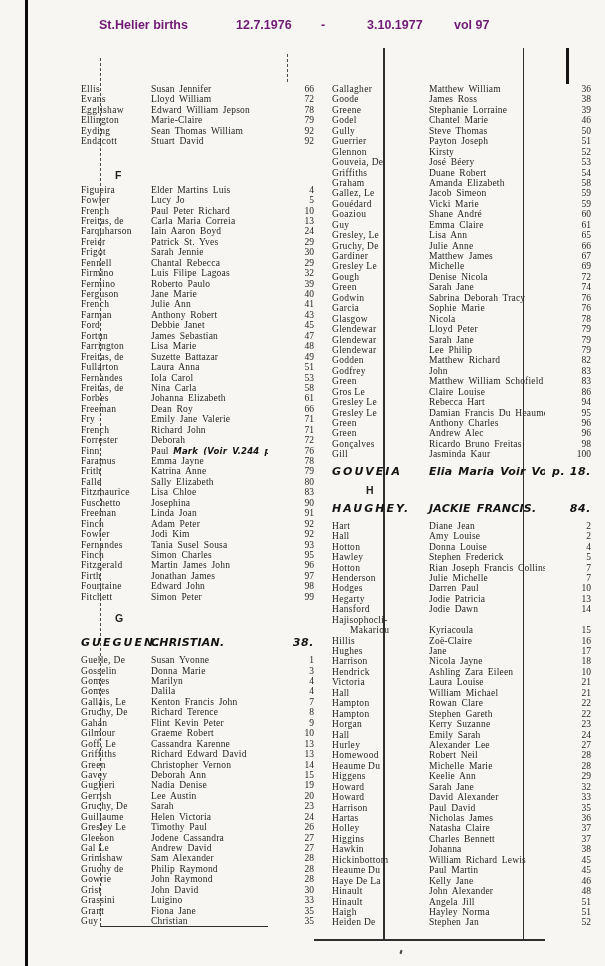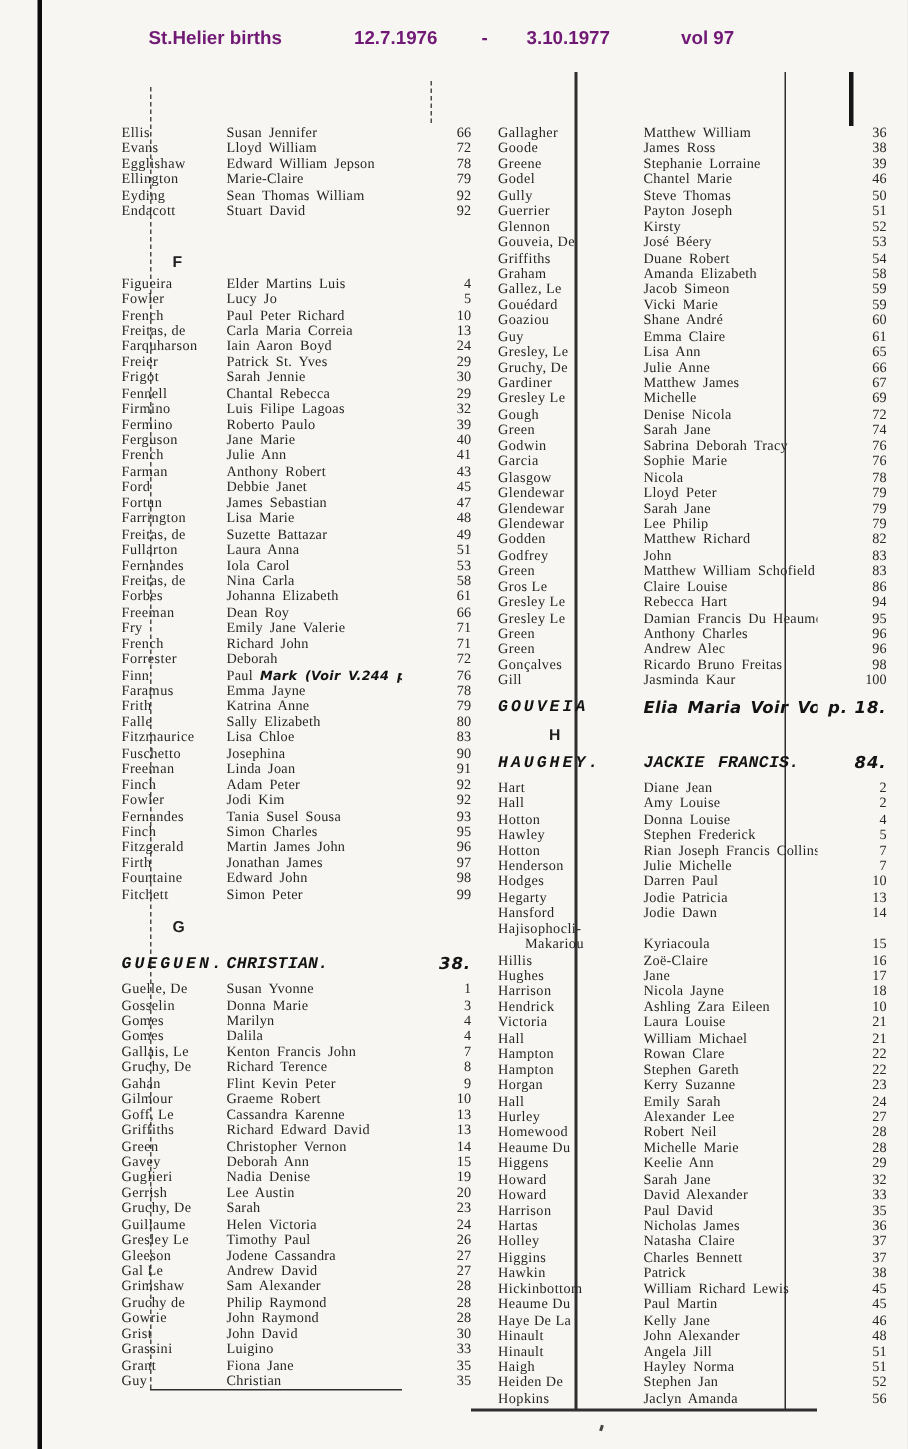--- a/index.html
+++ b/index.html
@@ -8,21 +8,21 @@
     background:var(--paper,#f7f6f2);
     overflow:hidden;
     font-family:"Liberation Serif",serif;
     color:var(--ink,#262626);
   }
   
   .hdr span{position:absolute;top:18px;font-family:"Liberation Sans",sans-serif;font-weight:bold;font-size:12.5px;color:#701a75;white-space:nowrap;}
   .h-title{left:99px;}
   .h-d1{left:236px;}
   .h-dash{left:321px;}
-  .h-d2{left:351px;}
+  .h-d2{left:367px;}
   .h-vol{left:454px;}
   
   .vline{position:absolute;width:1px;background:var(--line,#2f2f2f);}
   .vline.dashed{width:0;background:none;border-left:1px dashed #4c4c4c;}
   .hline{position:absolute;height:1px;background:var(--line,#2f2f2f);}
   .scan-edge{position:absolute;left:25px;top:0;width:3px;height:966px;background:#0b0b0b;}
   .speck{position:absolute;left:400px;top:950px;width:2px;height:4px;background:#444;transform:rotate(18deg);}
   
   .col{position:absolute;top:84px;margin-left:36px;}
   #col-left{left:45px;width:242px;}
@@ -33,21 +33,21 @@
   #col-left .row .forenames{position:absolute;left:70px;word-spacing:2px;letter-spacing:.2px;}
   #col-right .row .forenames{position:absolute;left:97px;word-spacing:2px;letter-spacing:.2px;}
   .row .page{position:absolute;width:46px;text-align:right;}
   #col-left .row .page{right:9px;}
   #col-right .row .page{right:12px;}
   .letter-row{height:13px;line-height:13px;padding-left:34px;
     font-family:"Liberation Sans",sans-serif;font-weight:bold;font-size:10.5px;color:#1f1f1f;}
   .hw-row{height:24px;line-height:24px;}
   .hw{font-family:"DejaVu Sans",sans-serif;font-style:italic;font-weight:bold;
       font-size:11px;letter-spacing:.6px;color:var(--hw-ink,#141414);}
-  .hw.caps{letter-spacing:2px;font-family:Liberation Mono, monospace;}
+  .hw.caps{letter-spacing:2px;}
   .hw-note{font-family:"DejaVu Sans",sans-serif;font-style:italic;font-weight:600;
       font-size:8.5px;letter-spacing:.2px;color:var(--hw-ink,#141414);}
 </style>
 </head>
 <body>
 
 <div class="page" style="--paper: #f7f6f2; --ink: #262626; --hw-ink: #141414; --line: #2f2f2f;">
 
   <div class="scan-edge"></div>
   <div class="vline dashed" style="left:100px;top:58px;height:868px;"></div>
@@ -776,21 +776,21 @@
         <span class="forenames">Natasha Claire</span>
         <span class="page">37</span>
       </div>
       <div class="row">
         <span class="surname">Higgins</span>
         <span class="forenames">Charles Bennett</span>
         <span class="page">37</span>
       </div>
       <div class="row">
         <span class="surname">Hawkin</span>
-        <span class="forenames">Patrick</span>
+        <span class="forenames">Johanna</span>
         <span class="page">38</span>
       </div>
       <div class="row">
         <span class="surname">Hickinbottom</span>
         <span class="forenames">William Richard Lewis</span>
         <span class="page">45</span>
       </div>
       <div class="row">
         <span class="surname">Heaume Du</span>
         <span class="forenames">Paul Martin</span>
@@ -813,21 +813,16 @@
       </div>
       <div class="row">
         <span class="surname">Haigh</span>
         <span class="forenames">Hayley Norma</span>
         <span class="page">51</span>
       </div>
       <div class="row">
         <span class="surname">Heiden De</span>
         <span class="forenames">Stephen Jan</span>
         <span class="page">52</span>
-      </div>
-      <div class="row">
-        <span class="surname">Hopkins</span>
-        <span class="forenames">Jaclyn Amanda</span>
-        <span class="page">56</span>
       </div>
     </div>
 
 </div>
 
 </body></html>

